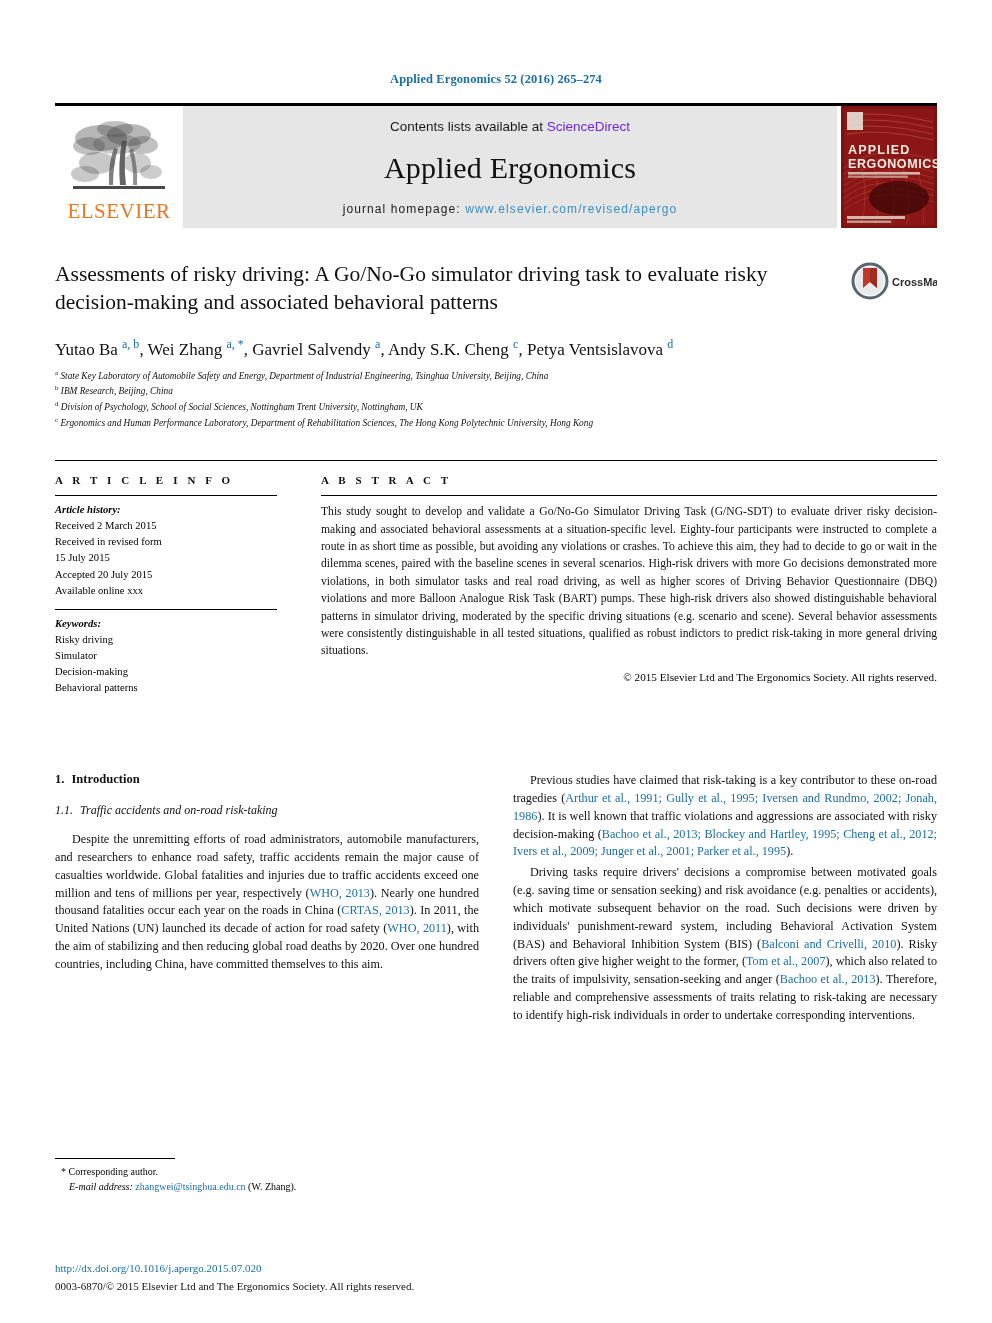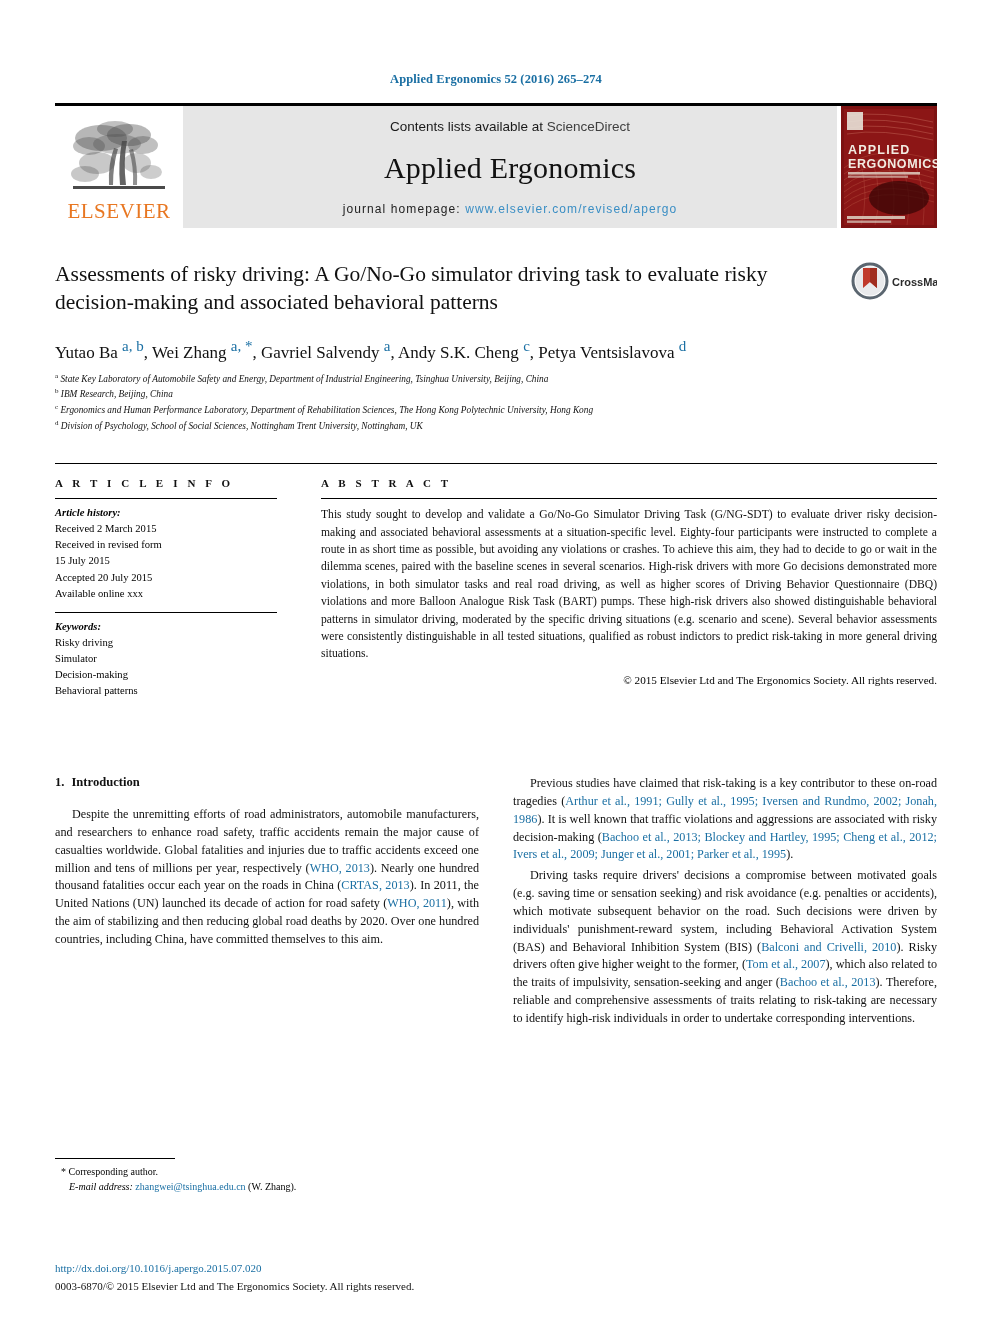--- a/index.html
+++ b/index.html
@@ -70,21 +70,21 @@
     align-items: center;
     justify-content: space-between;
     padding: 13px 0 12px 0;
   }
   .contents-line {
     font-size: 13.5px;
     color: #1a1a1a;
     font-family: "Liberation Sans", sans-serif;
   }
   .contents-line .sd {
-    color: #404040;
+    color: #6d28d9;
   }
   .journal-name {
     font-size: 30px;
     color: #111;
     font-family: "Liberation Serif", serif;
     letter-spacing: .2px;
   }
   .homepage-line {
     font-size: 12px;
     font-family: "Liberation Sans", sans-serif;
@@ -134,21 +134,21 @@
   .cm-badge { width: 86px; height: 44px; }
 
   .authors {
     margin: 18px 55px 0 55px;
     font-size: 17px;
     color: #111;
     line-height: 1.25;
   }
   .authors sup {
     color: #1a6fa3;
-    font-size: 15px;
+    font-size: 12px;
     vertical-align: super;
   }
   .affils {
     margin: 8px 55px 0 55px;
     font-size: 9.3px;
     font-style: italic;
     line-height: 1.45;
     color: #111;
   }
   .affils div { white-space: nowrap; }
@@ -378,22 +378,22 @@
     </div>
   </div>
 
   <div class="authors">
     <span><span>Yutao Ba</span> <sup>a, b</sup><span>, </span></span><span><span>Wei Zhang</span> <sup>a, *</sup><span>, </span></span><span><span>Gavriel Salvendy</span> <sup>a</sup><span>, </span></span><span><span>Andy S.K. Cheng</span> <sup>c</sup><span>, </span></span><span><span>Petya Ventsislavova</span> <sup>d</sup></span>
   </div>
 
   <div class="affils">
     <div><sup>a</sup> <span>State Key Laboratory of Automobile Safety and Energy, Department of Industrial Engineering, Tsinghua University, Beijing, China</span></div>
     <div><sup>b</sup> <span>IBM Research, Beijing, China</span></div>
+    <div><sup>d</sup> <span>Division of Psychology, School of Social Sciences, Nottingham Trent University, Nottingham, UK</span></div>
     <div><sup>c</sup> <span>Ergonomics and Human Performance Laboratory, Department of Rehabilitation Sciences, The Hong Kong Polytechnic University, Hong Kong</span></div>
-    <div><sup>d</sup> <span>Division of Psychology, School of Social Sciences, Nottingham Trent University, Nottingham, UK</span></div>
   </div>
 
   <div class="info-abstract">
 
     <div class="col-info">
       <div class="sec-label">A R T I C L E  I N F O</div>
       <div class="rule"></div>
       <div class="info-group">
         <div class="ital">Article history:</div>
         <div>Received 2 March 2015</div>
@@ -419,20 +419,23 @@
       <div class="copyright">© 2015 Elsevier Ltd and The Ergonomics Society. All rights reserved.</div>
     </div>
   </div>
 
   <div class="body-cols">
 
     <div class="body-col">
       <div class="h1">
         <span class="num">1.</span><span>Introduction</span>
       </div>
+      <div class="h2">
+        <span class="num">1.1.</span><span>Traffic accidents and on-road risk-taking</span>
+      </div>
       <p class="body"><span>Despite the unremitting efforts of road administrators, automobile manufacturers, and researchers to enhance road safety, traffic accidents remain the major cause of casualties worldwide. Global fatalities and injuries due to traffic accidents exceed one million and tens of millions per year, respectively (</span><span class="cite">WHO, 2013</span><span>). Nearly one hundred thousand fatalities occur each year on the roads in China (</span><span class="cite">CRTAS, 2013</span><span>). In 2011, the United Nations (UN) launched its decade of action for road safety (</span><span class="cite">WHO, 2011</span><span>), with the aim of stabilizing and then reducing global road deaths by 2020. Over one hundred countries, including China, have committed themselves to this aim.</span></p>
     </div>
 
     <div class="body-col">
       <p class="body"><span>Previous studies have claimed that risk-taking is a key contributor to these on-road tragedies (</span><span class="cite">Arthur et al., 1991; Gully et al., 1995; Iversen and Rundmo, 2002; Jonah, 1986</span><span>). It is well known that traffic violations and aggressions are associated with risky decision-making (</span><span class="cite">Bachoo et al., 2013; Blockey and Hartley, 1995; Cheng et al., 2012; Ivers et al., 2009; Junger et al., 2001; Parker et al., 1995</span><span>).</span></p>
       <p class="body"><span>Driving tasks require drivers' decisions a compromise between motivated goals (e.g. saving time or sensation seeking) and risk avoidance (e.g. penalties or accidents), which motivate subsequent behavior on the road. Such decisions were driven by individuals' punishment-reward system, including Behavioral Activation System (BAS) and Behavioral Inhibition System (BIS) (</span><span class="cite">Balconi and Crivelli, 2010</span><span>). Risky drivers often give higher weight to the former, (</span><span class="cite">Tom et al., 2007</span><span>), which also related to the traits of impulsivity, sensation-seeking and anger (</span><span class="cite">Bachoo et al., 2013</span><span>). Therefore, reliable and comprehensive assessments of traits relating to risk-taking are necessary to identify high-risk individuals in order to undertake corresponding interventions.</span></p>
     </div>
   </div>
 
   <div class="footnote">

